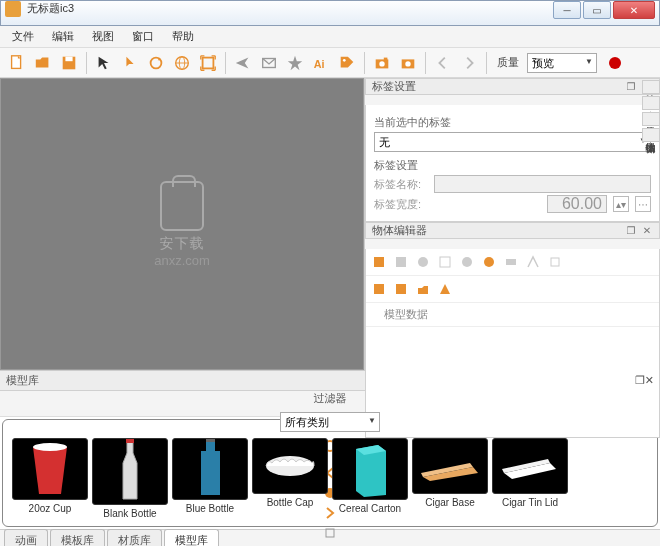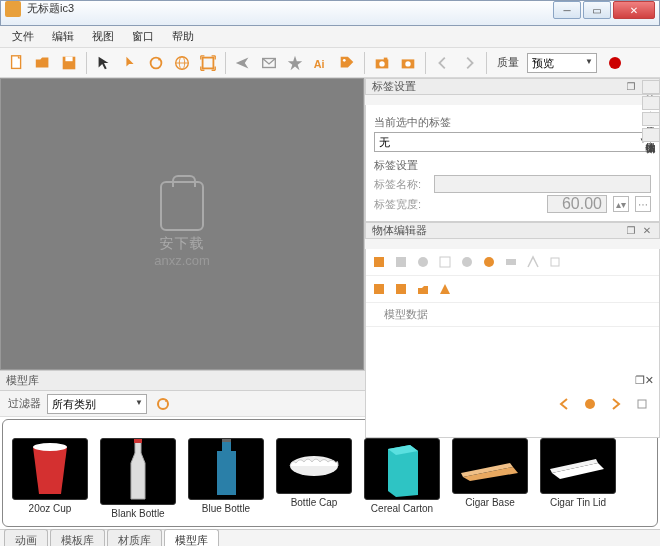--- a/index.html
+++ b/index.html
@@ -50,25 +50,25 @@
 .small-sq { width: 16px; height: 16px; border: 1px solid #bbb; background: #fff; cursor: pointer; display:flex;align-items:center;justify-content:center;font-size:10px;color:#888; }
 
 .panel2-toolbar { display: flex; gap: 4px; padding: 4px; border-bottom: 1px solid #eee; }
 .mini-btn { width: 18px; height: 18px; display: flex; align-items: center; justify-content: center; cursor: pointer; border-radius: 2px; }
 .panel2-content { height: 110px; background: #fff; }
 .panel2-label { color: #888; padding: 4px 18px; border-bottom: 1px solid #eee; }
 
 .model-lib { border-top: 1px solid #ccc; }
 .ml-header { height: 20px; background: #ededed; border-bottom: 1px solid #d0d0d0; display: flex; align-items: center; padding: 0 6px; color: #555; }
 .ml-header .spacer { flex:1; }
-.ml-filter { height: 26px; background: #f4f4f4; display: flex; align-items: center; padding: 0 8px; gap: 6px; border-bottom: 1px solid #ddd; }
+.ml-filter { height: 26px; background: #f4f4f4; display: flex; align-items: center; padding: 0 8px; gap: 6px; border-bottom: 1px solid #ddd; flex-direction: column; }
 .ml-filter .spacer { flex: 1; }
 .nav-btn { width: 20px; height: 20px; display: flex; align-items: center; justify-content: center; cursor: pointer; border-radius: 2px; }
 
-.ml-items { height: 108px; background: #fff; display: flex; gap: 10px; padding: 18px 8px; overflow-x: auto; border: 1px solid #888; border-radius: 6px; margin: 2px; }
+.ml-items { height: 108px; background: #fff; display: flex; gap: 2px; padding: 18px 8px; overflow-x: auto; border: 1px solid #888; border-radius: 6px; margin: 2px; }
 .ml-item { width: 78px; display: flex; flex-direction: column; align-items: center; cursor: pointer; }
 .ml-thumb { width: 76px; height: 76px; background: #000; border: 1px solid #333; border-radius: 3px; display: flex; align-items: center; justify-content: center; position: relative; }
 .ml-caption { font-size: 10px; color: #333; margin-top: 3px; text-align: center; white-space: nowrap; }
 
 .bottom-tabs { height: 22px; background: #f4f4f4; border-top: 1px solid #ccc; display: flex; align-items: flex-end; padding: 0 4px; gap: 0; }
 .btab { padding: 3px 10px; border: 1px solid #bbb; border-bottom: none; background: #eee; color: #555; font-size: 11px; cursor: pointer; border-radius: 3px 3px 0 0; margin-right: 2px; }
 .btab.active { background: #fff; color: #333; }
 
 .orange { fill: #e89030; }
 .gray { fill: #999; }

